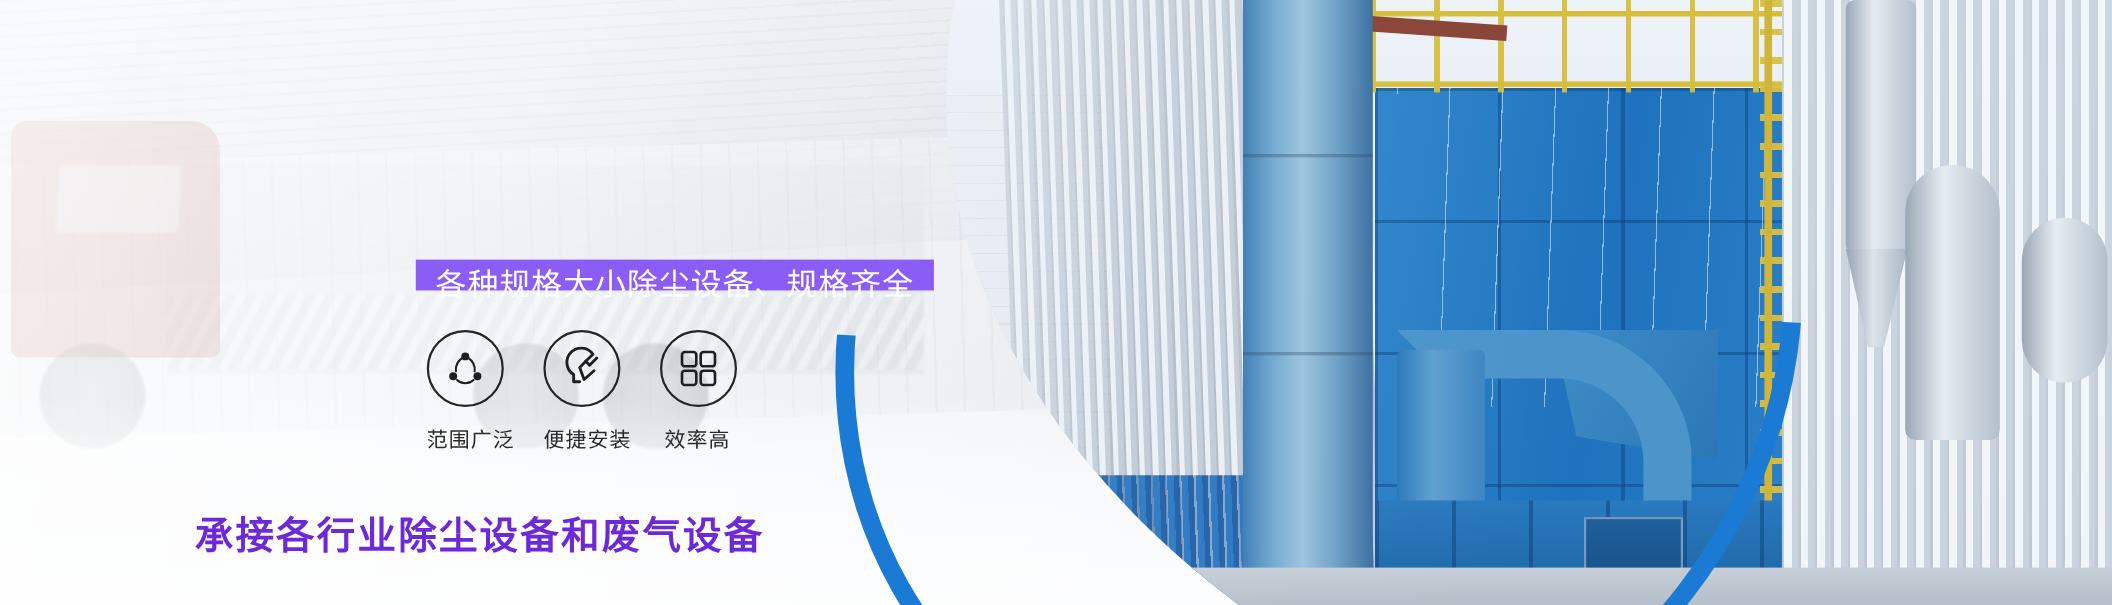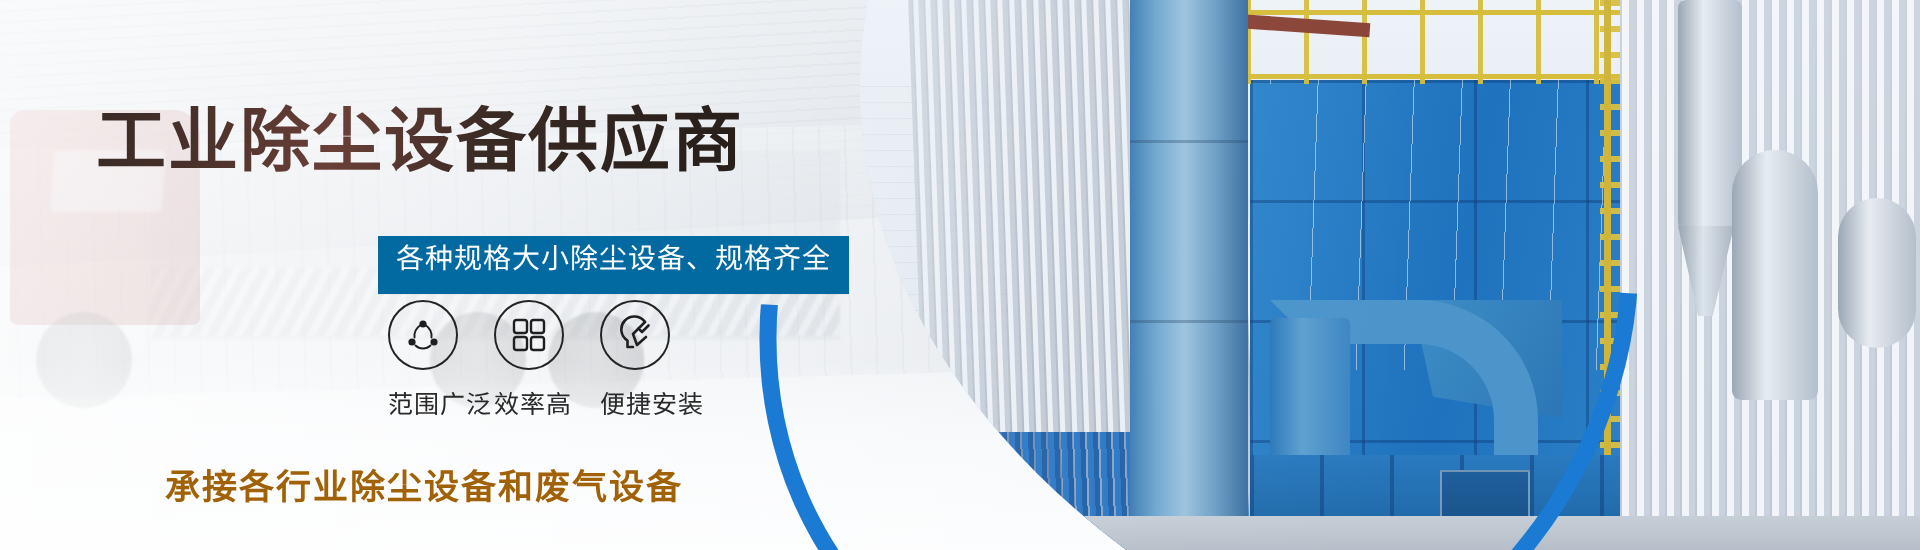--- a/index.html
+++ b/index.html
@@ -426,24 +426,24 @@
     -webkit-background-clip: text;
     background-clip: text;
     color: transparent;
     -webkit-text-fill-color: transparent;
     text-shadow: none;
   }
 
   .badge {
     position: absolute;
     left: 378px; top: 236px;
-    height: 58px;
+    height: 28px;
     line-height: 45px;
     padding: 0 18px;
-    background: #0369a1;
+    background: #8b5cf6;
     color: #ffffff;
     font-size: 28px;
     letter-spacing: 1px;
     white-space: nowrap;
     box-shadow: 0 1px 0 rgba(0,0,0,0.04);
   }
 
   .features {
     position: absolute;
     left: 388px; top: 300px;
@@ -460,35 +460,35 @@
     border-radius: 50%;
     border: 2.5px solid #242424;
     display: flex;
     align-items: center;
     justify-content: center;
     margin: 0 auto;
     background: transparent;
   }
   .feature .flabel {
     margin-top: 14px;
-    font-size: 25px;
+    font-size: 19px;
     color: #2a2a2a;
     letter-spacing: 1px;
     white-space: nowrap;
   }
 
   .tagline {
     position: absolute;
-    left: 4px; top: 458px;
+    left: 16px; top: 458px;
     width: 840px;
     text-align: center;
     font-size: 35px;
     font-weight: bold;
     letter-spacing: 2px;
-    color: #a16207;
+    color: #6d28d9;
     white-space: nowrap;
   }
 </style>
 </head>
 <body>
 
 <div class="banner">
 
   <div class="bg-left">
     <div class="warehouse"></div>
@@ -529,21 +529,20 @@
     <div class="ph-greenrail"></div>
     <div class="ph-ground"></div>
     <div class="ph-tint"></div>
   </div>
 
   <div class="arc"></div>
 
   <div class="content">
 
 
-    <div class="headline">工业除尘设备供应商</div>
 
     <div class="badge">各种规格大小除尘设备、规格齐全</div>
 
     <div class="features">
 
       <div class="feature">
         <div class="ring">
           <svg width="40" height="40" viewBox="0 0 40 40">
             <circle cx="20" cy="9" r="3.6" fill="#1f1f1f"></circle>
             <circle cx="9" cy="27" r="3.6" fill="#1f1f1f"></circle>
@@ -551,41 +550,41 @@
             <path d="M11.5 22.5 A13 13 0 0 1 17 10.5" fill="none" stroke="#1f1f1f" stroke-width="1.9" stroke-linecap="round"></path>
             <path d="M23 10.5 A13 13 0 0 1 28.5 22.5" fill="none" stroke="#1f1f1f" stroke-width="1.9" stroke-linecap="round"></path>
             <path d="M12.5 30.5 A11 11 0 0 0 27.5 30.5" fill="none" stroke="#1f1f1f" stroke-width="1.9" stroke-linecap="round"></path>
           </svg>
         </div>
         <div class="flabel">范围广泛</div>
       </div>
 
       <div class="feature">
         <div class="ring">
+          <svg width="40" height="40" viewBox="0 0 40 40">
+            <path d="M30 7 A13 13 0 1 0 12.5 25.5 L12.5 32 L18 32" fill="none" stroke="#1f1f1f" stroke-width="2.6" stroke-linecap="round" stroke-linejoin="round"></path>
+            <path d="M30 7 L23.5 13.5 L27 17 L33.5 10.5" fill="none" stroke="#1f1f1f" stroke-width="2.6" stroke-linecap="round" stroke-linejoin="round"></path>
+            <path d="M23.5 13.5 L18 19 L22 30 L31 22" fill="none" stroke="#1f1f1f" stroke-width="2.6" stroke-linecap="round" stroke-linejoin="round"></path>
+          </svg>
+        </div>
+        <div class="flabel">便捷安装</div>
+      </div>
+
+      <div class="feature">
+        <div class="ring">
           <svg width="36" height="36" viewBox="0 0 36 36">
             <rect x="3" y="3" width="13" height="13" rx="2.6" fill="none" stroke="#1f1f1f" stroke-width="2.4"></rect>
             <rect x="20" y="3" width="13" height="13" rx="2.6" fill="none" stroke="#1f1f1f" stroke-width="2.4"></rect>
             <rect x="3" y="20" width="13" height="13" rx="2.6" fill="none" stroke="#1f1f1f" stroke-width="2.4"></rect>
             <rect x="20" y="20" width="13" height="13" rx="2.6" fill="none" stroke="#1f1f1f" stroke-width="2.4"></rect>
           </svg>
         </div>
         <div class="flabel">效率高</div>
       </div>
 
-      <div class="feature">
-        <div class="ring">
-          <svg width="40" height="40" viewBox="0 0 40 40">
-            <path d="M30 7 A13 13 0 1 0 12.5 25.5 L12.5 32 L18 32" fill="none" stroke="#1f1f1f" stroke-width="2.6" stroke-linecap="round" stroke-linejoin="round"></path>
-            <path d="M30 7 L23.5 13.5 L27 17 L33.5 10.5" fill="none" stroke="#1f1f1f" stroke-width="2.6" stroke-linecap="round" stroke-linejoin="round"></path>
-            <path d="M23.5 13.5 L18 19 L22 30 L31 22" fill="none" stroke="#1f1f1f" stroke-width="2.6" stroke-linecap="round" stroke-linejoin="round"></path>
-          </svg>
-        </div>
-        <div class="flabel">便捷安装</div>
-      </div>
-
 
     </div>
 
     <div class="tagline">承接各行业除尘设备和废气设备</div>
 
   </div>
 
 </div>
 
 </body></html>

